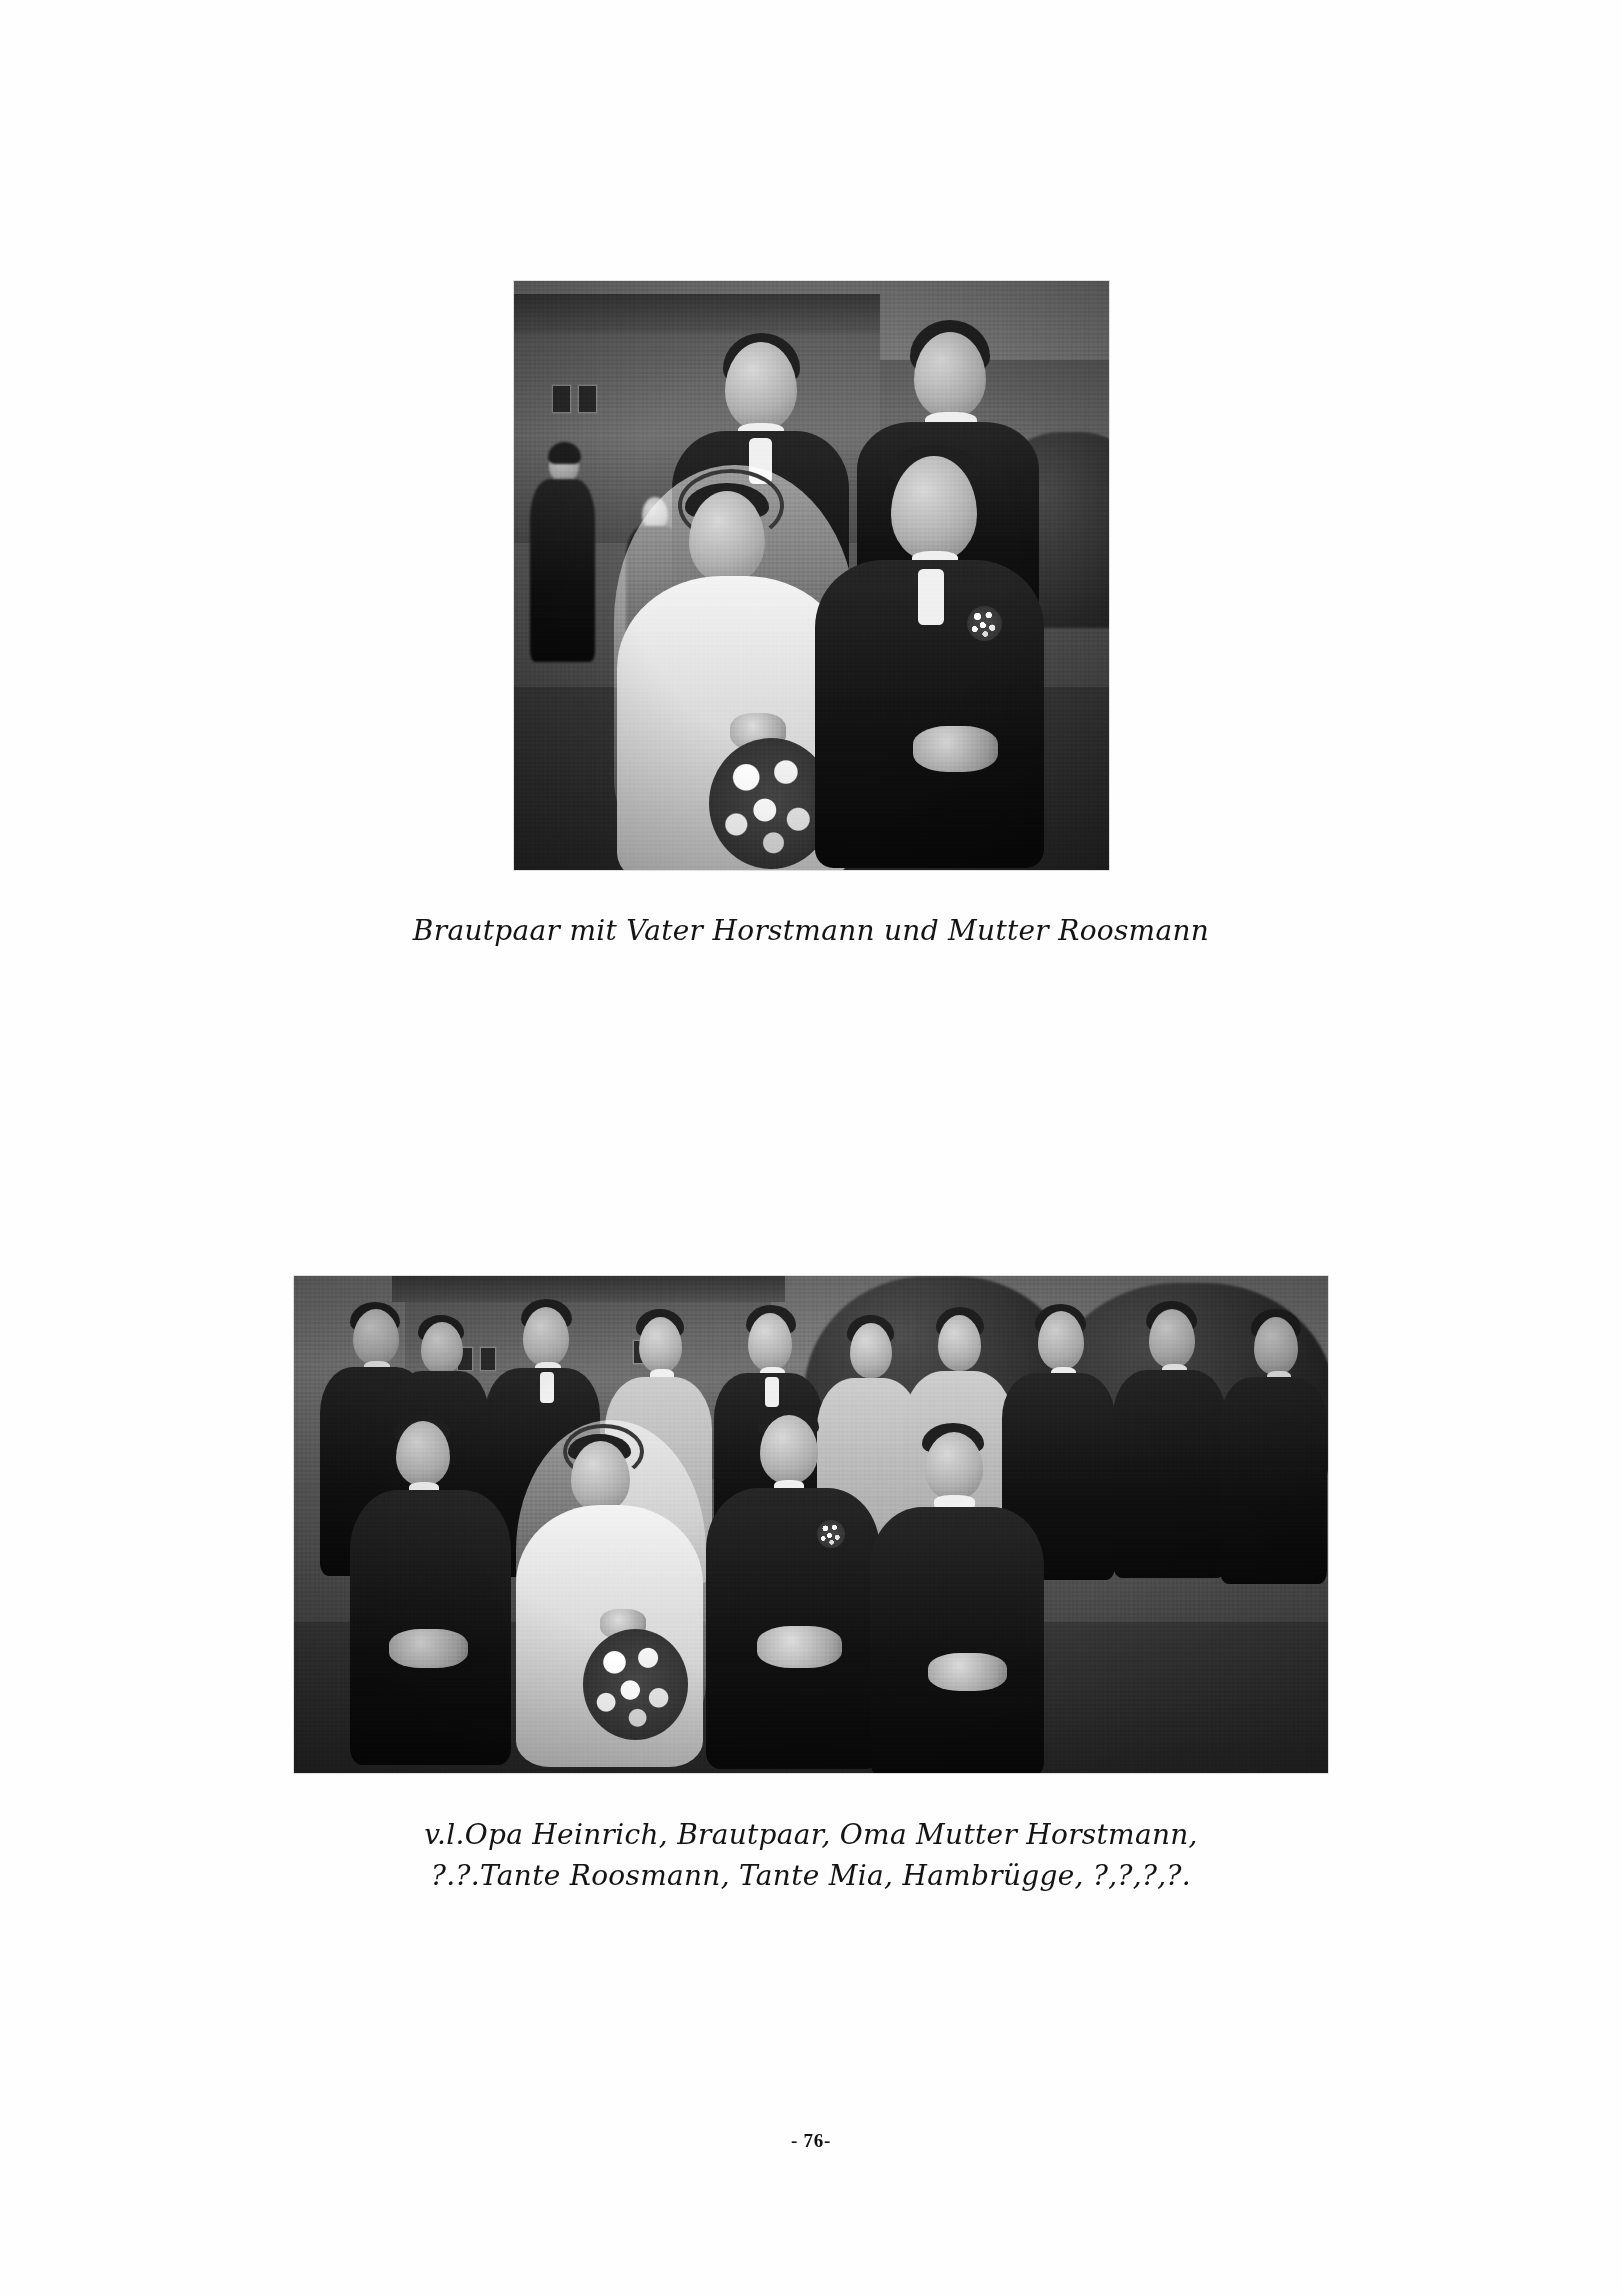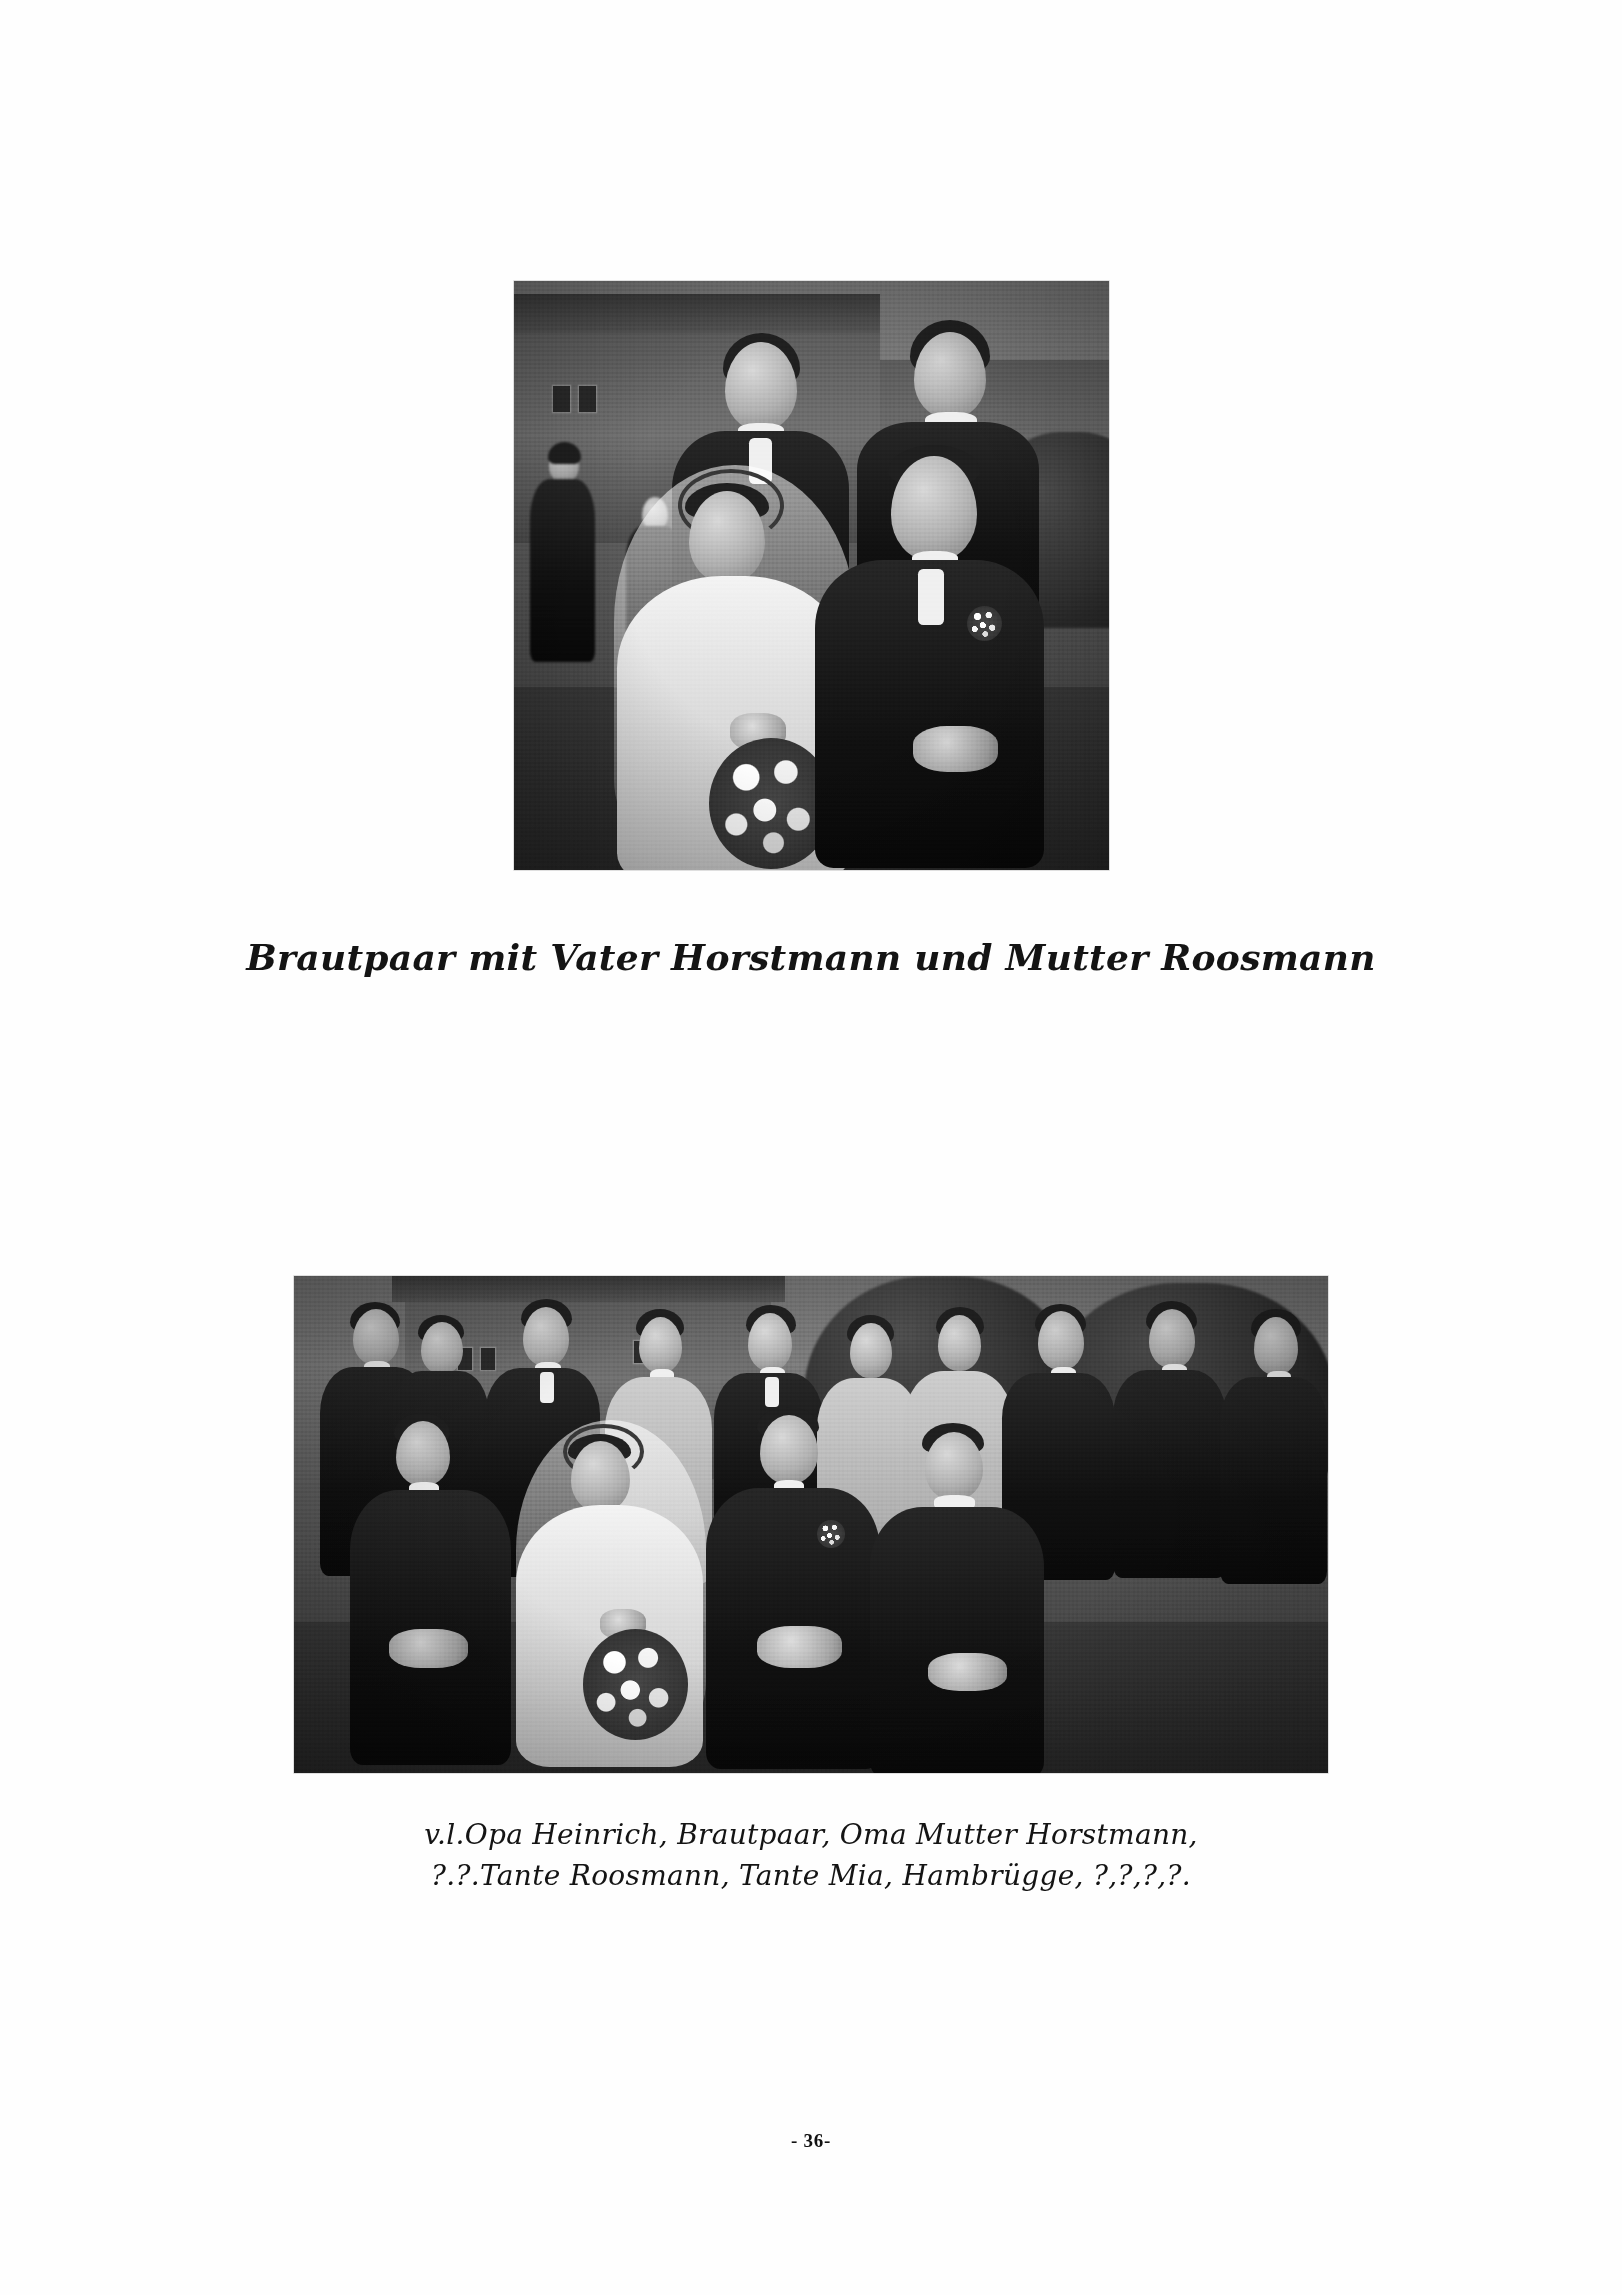--- a/index.html
+++ b/index.html
@@ -172,23 +172,22 @@
   
   .caption {
     font-family: "DejaVu Serif", "Liberation Serif", serif;
     font-style: italic;
     color: #141414;
     text-align: center;
     letter-spacing: 0.3px;
     line-height: 1.45;
   }
   #caption-1 {
-    margin-top: 61px;
-    font-size: 36px;
-    font-weight: bold;
+    margin-top: 41px;
+    font-size: 28px;
   }
   #caption-2 {
     margin-top: 42px;
     font-size: 28px;
   }
   .caption-line { display: block; white-space: nowrap; }
 
   
   #page-number {
     position: absolute;
@@ -392,16 +391,16 @@
       <div class="grain"></div>
       <div class="vignette"></div>
     </div>
 
     <div class="caption" id="caption-2">
       <span class="caption-line">v.l.Opa Heinrich, Brautpaar, Oma Mutter Horstmann,</span>
       <span class="caption-line">?.?.Tante Roosmann, Tante Mia, Hambrügge, ?,?,?,?.</span>
     </div>
   </div>
 
-  <div id="page-number">- 36-</div>
+  <div id="page-number">- 76-</div>
 
 </div>
 
 
 </body></html>

